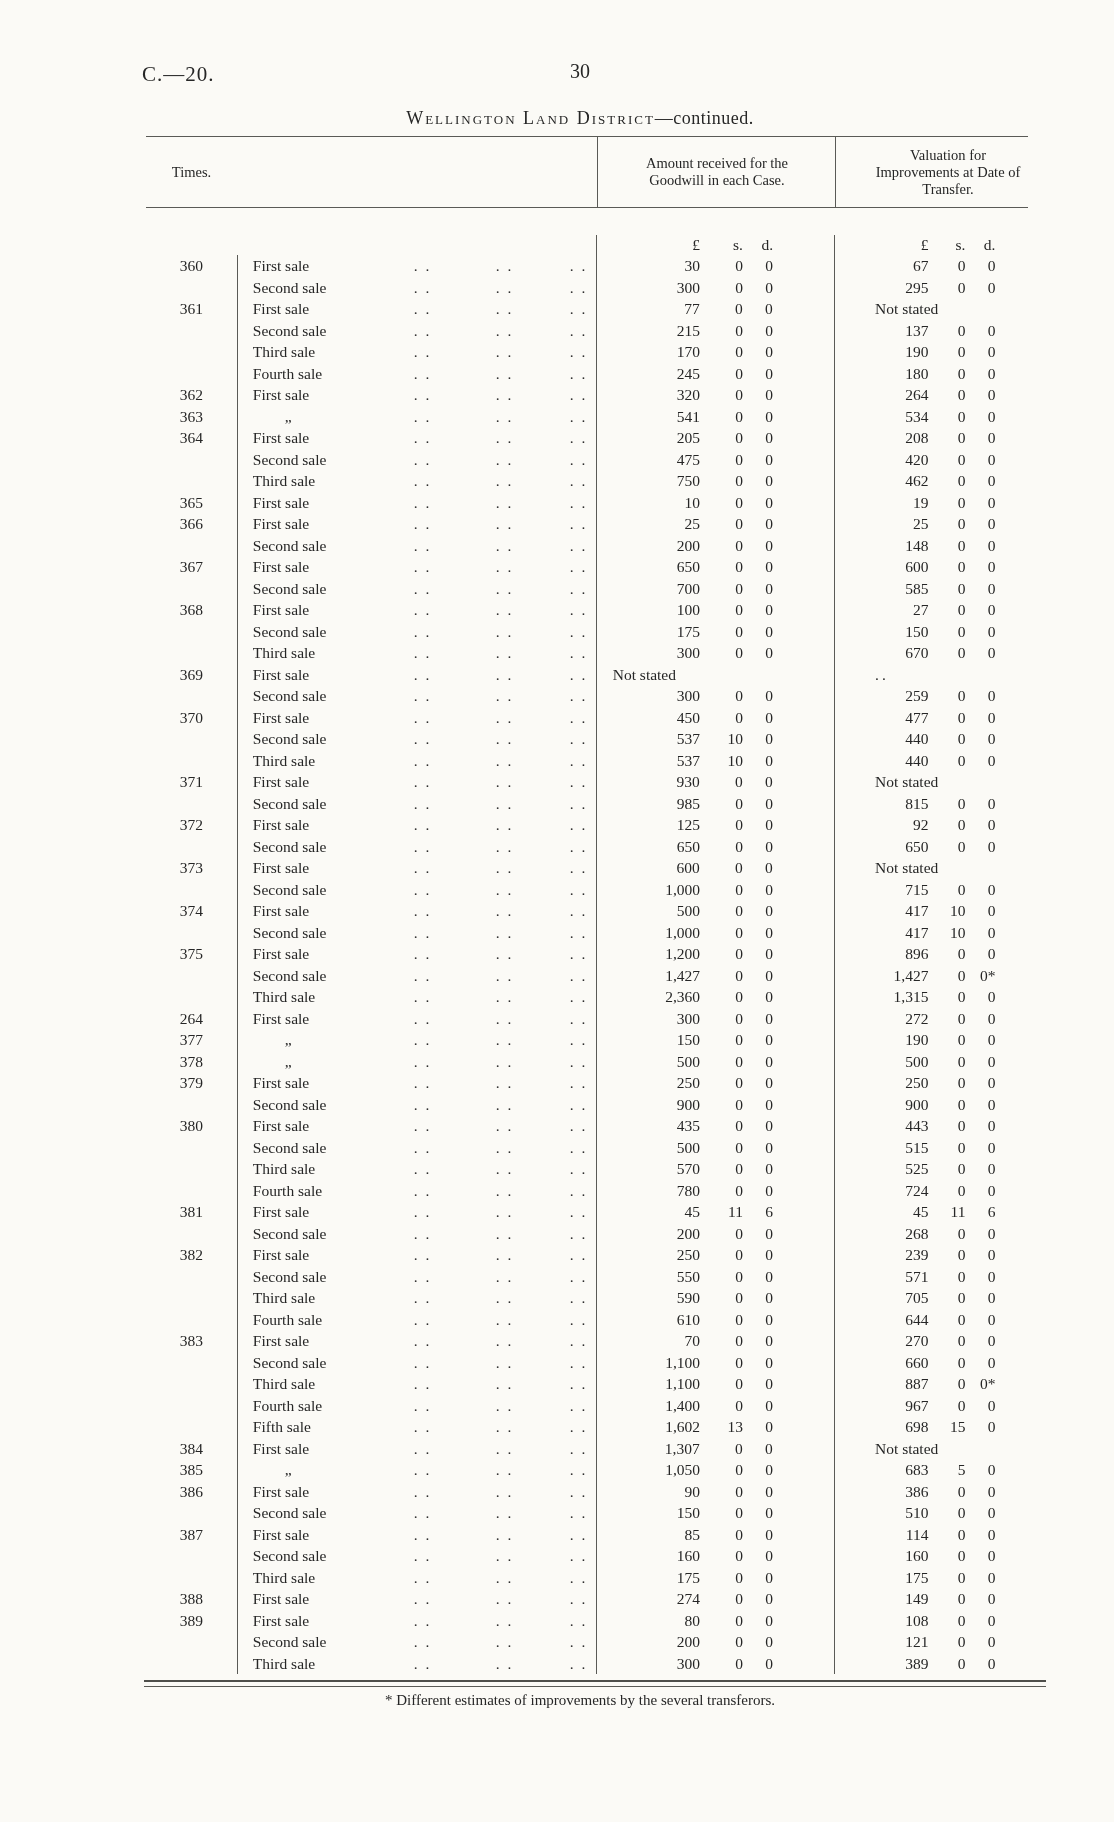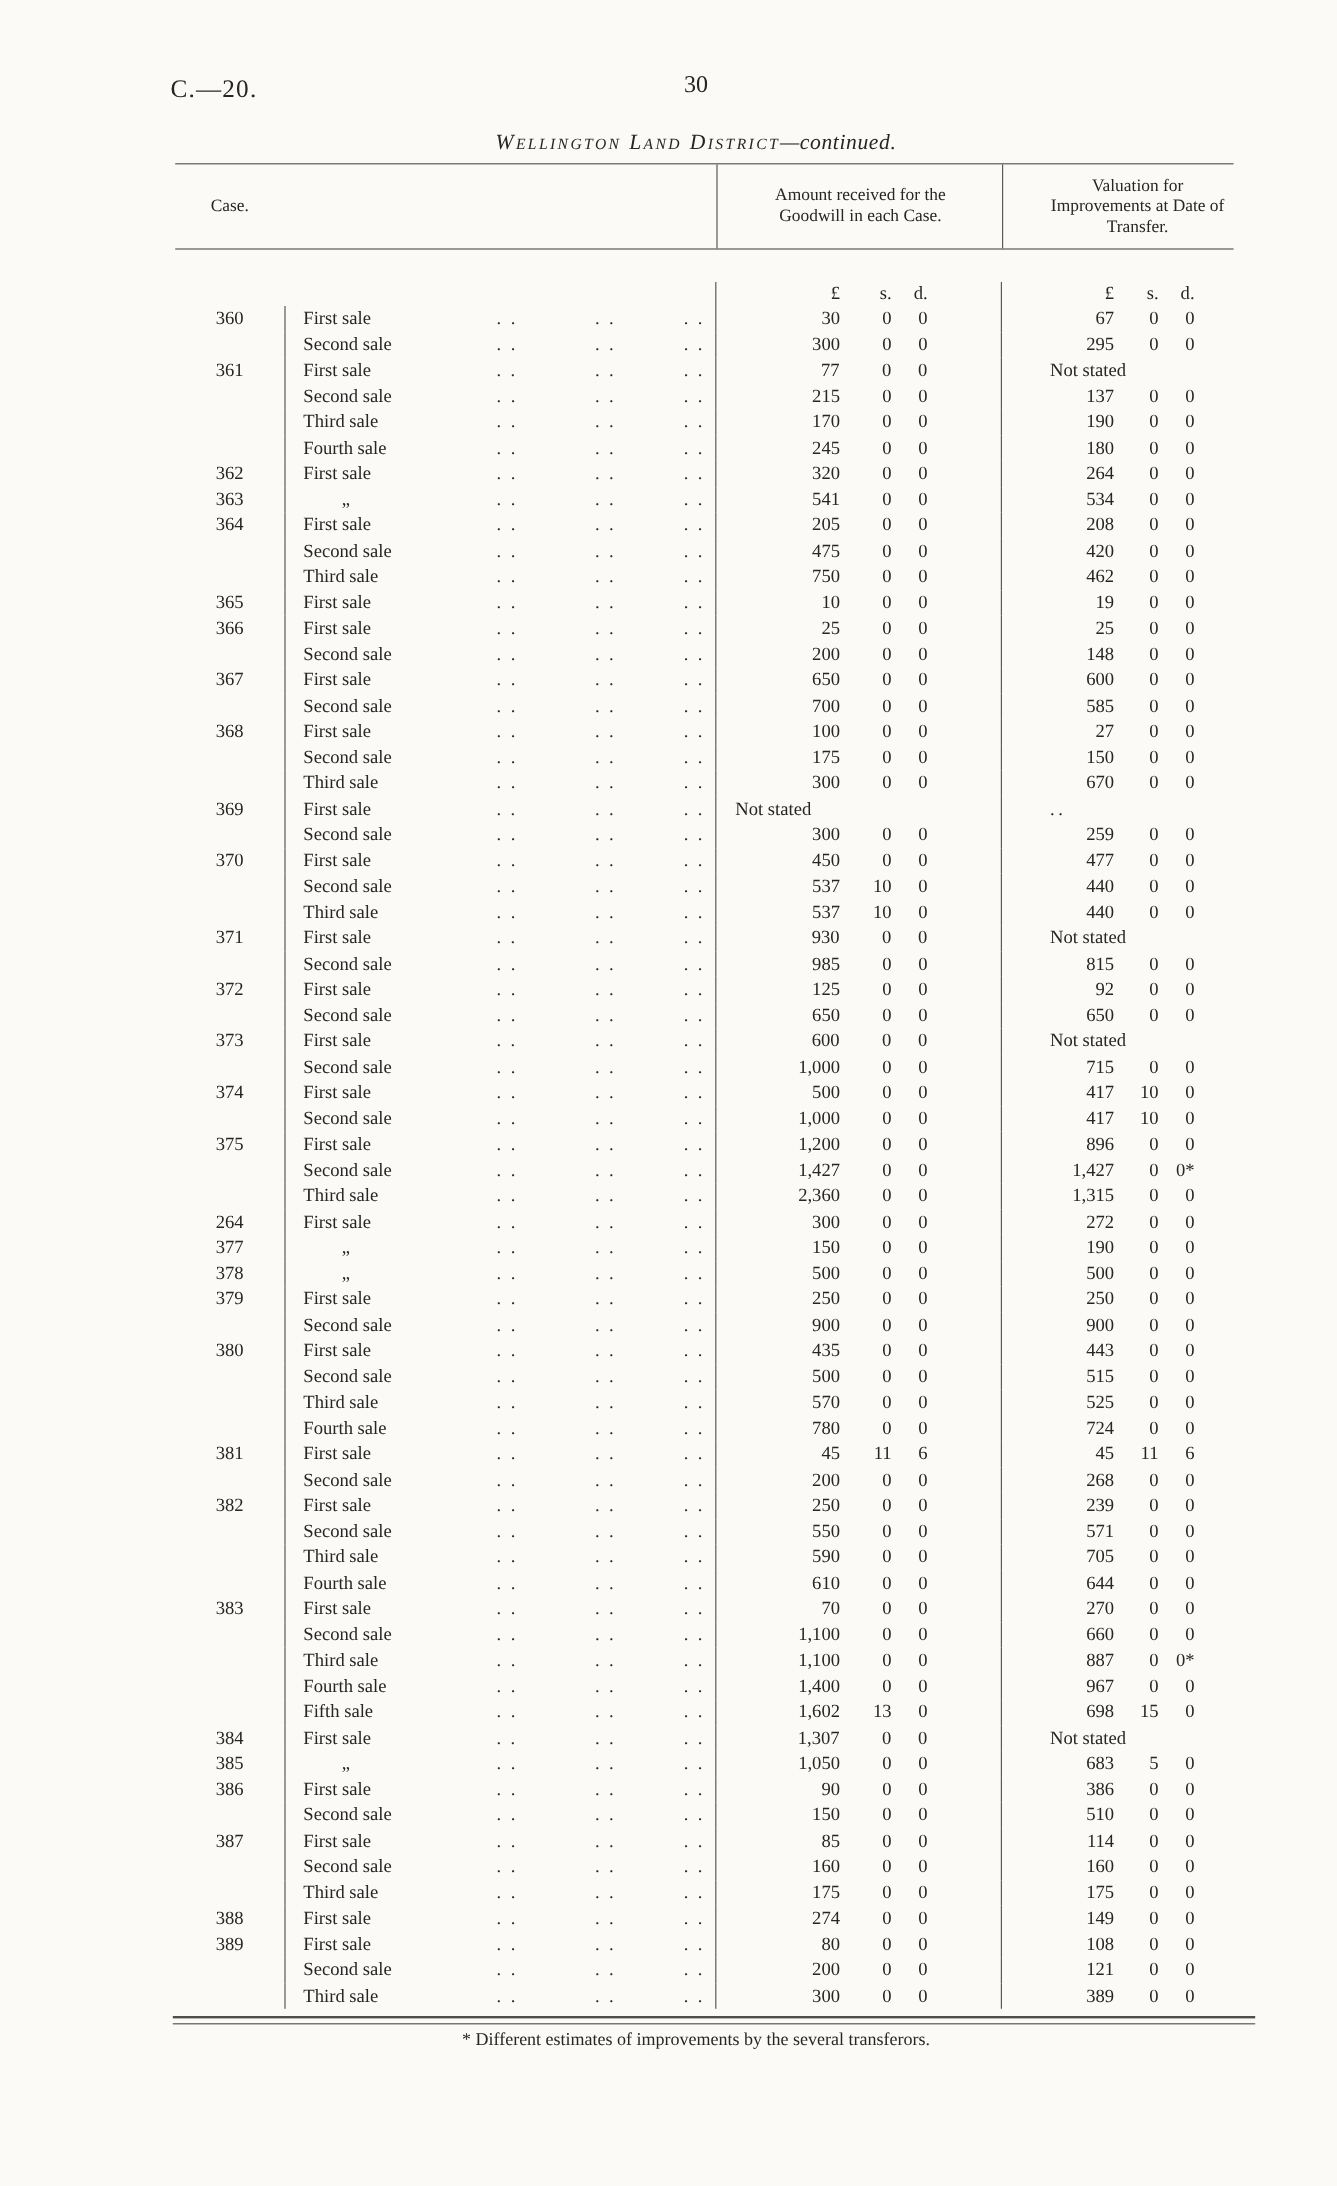--- a/index.html
+++ b/index.html
@@ -5,22 +5,22 @@
   html,body{margin:0;padding:0;}
   body{
     width:1114px;height:1822px;position:relative;
     background:#fbfaf6;
     font-family:"Liberation Serif","DejaVu Serif",serif;
     color:#262626;overflow:hidden;
   }
   .doc-ref{position:absolute;left:142px;top:62px;font-size:21px;letter-spacing:1px;}
   .page-num{position:absolute;left:139px;top:60px;width:882px;text-align:center;font-size:20px;}
   .title{position:absolute;left:139px;top:108px;width:882px;text-align:center;font-size:18px;letter-spacing:.5px;}
-  .title .sc{font-variant:small-caps;letter-spacing:2px;font-style:italic;}
-  .title .cont{font-style:italic;letter-spacing:.5px;}
+  .title .sc{font-variant:small-caps;letter-spacing:2px;}
+  .title .cont{letter-spacing:.5px;}
 
   .table{position:absolute;left:146px;top:136px;width:882px;}
   .thead{position:relative;height:70px;border-top:1px solid #5a5a56;border-bottom:1px solid #5a5a56;}
   .th{position:absolute;top:0;bottom:0;display:flex;align-items:center;justify-content:center;
       text-align:center;font-size:14.5px;line-height:17px;}
   .th-case{left:0;width:91px;}
   .th-sales{left:91px;width:360px;border-left:1px solid #5a5a56;}
   .th-good{left:451px;width:238px;border-left:1px solid #5a5a56;}
   .th-val{left:689px;width:193px;border-left:1px solid #5a5a56;justify-content:flex-end;}
   .th-sales span{display:inline-block;width:292px;}
@@ -56,21 +56,21 @@
 <div class="doc-ref">C.—20.</div>
 <div class="page-num">30</div>
 
 <div class="title">
   <span class="sc">Wellington Land District</span><span class="cont">—continued.</span>
 </div>
 
 <div class="table">
   <div class="thead">
     <div class="th th-case">
-      <span>Case.</span>
+      <span>Times.</span>
     </div>
     <div class="th th-good">
       <span>Amount received for the Goodwill in each Case.</span>
     </div>
     <div class="th th-val">
       <span>Valuation for Improvements at Date of Transfer.</span>
     </div>
   </div>
   <div class="tbody">
       <div class="units">

